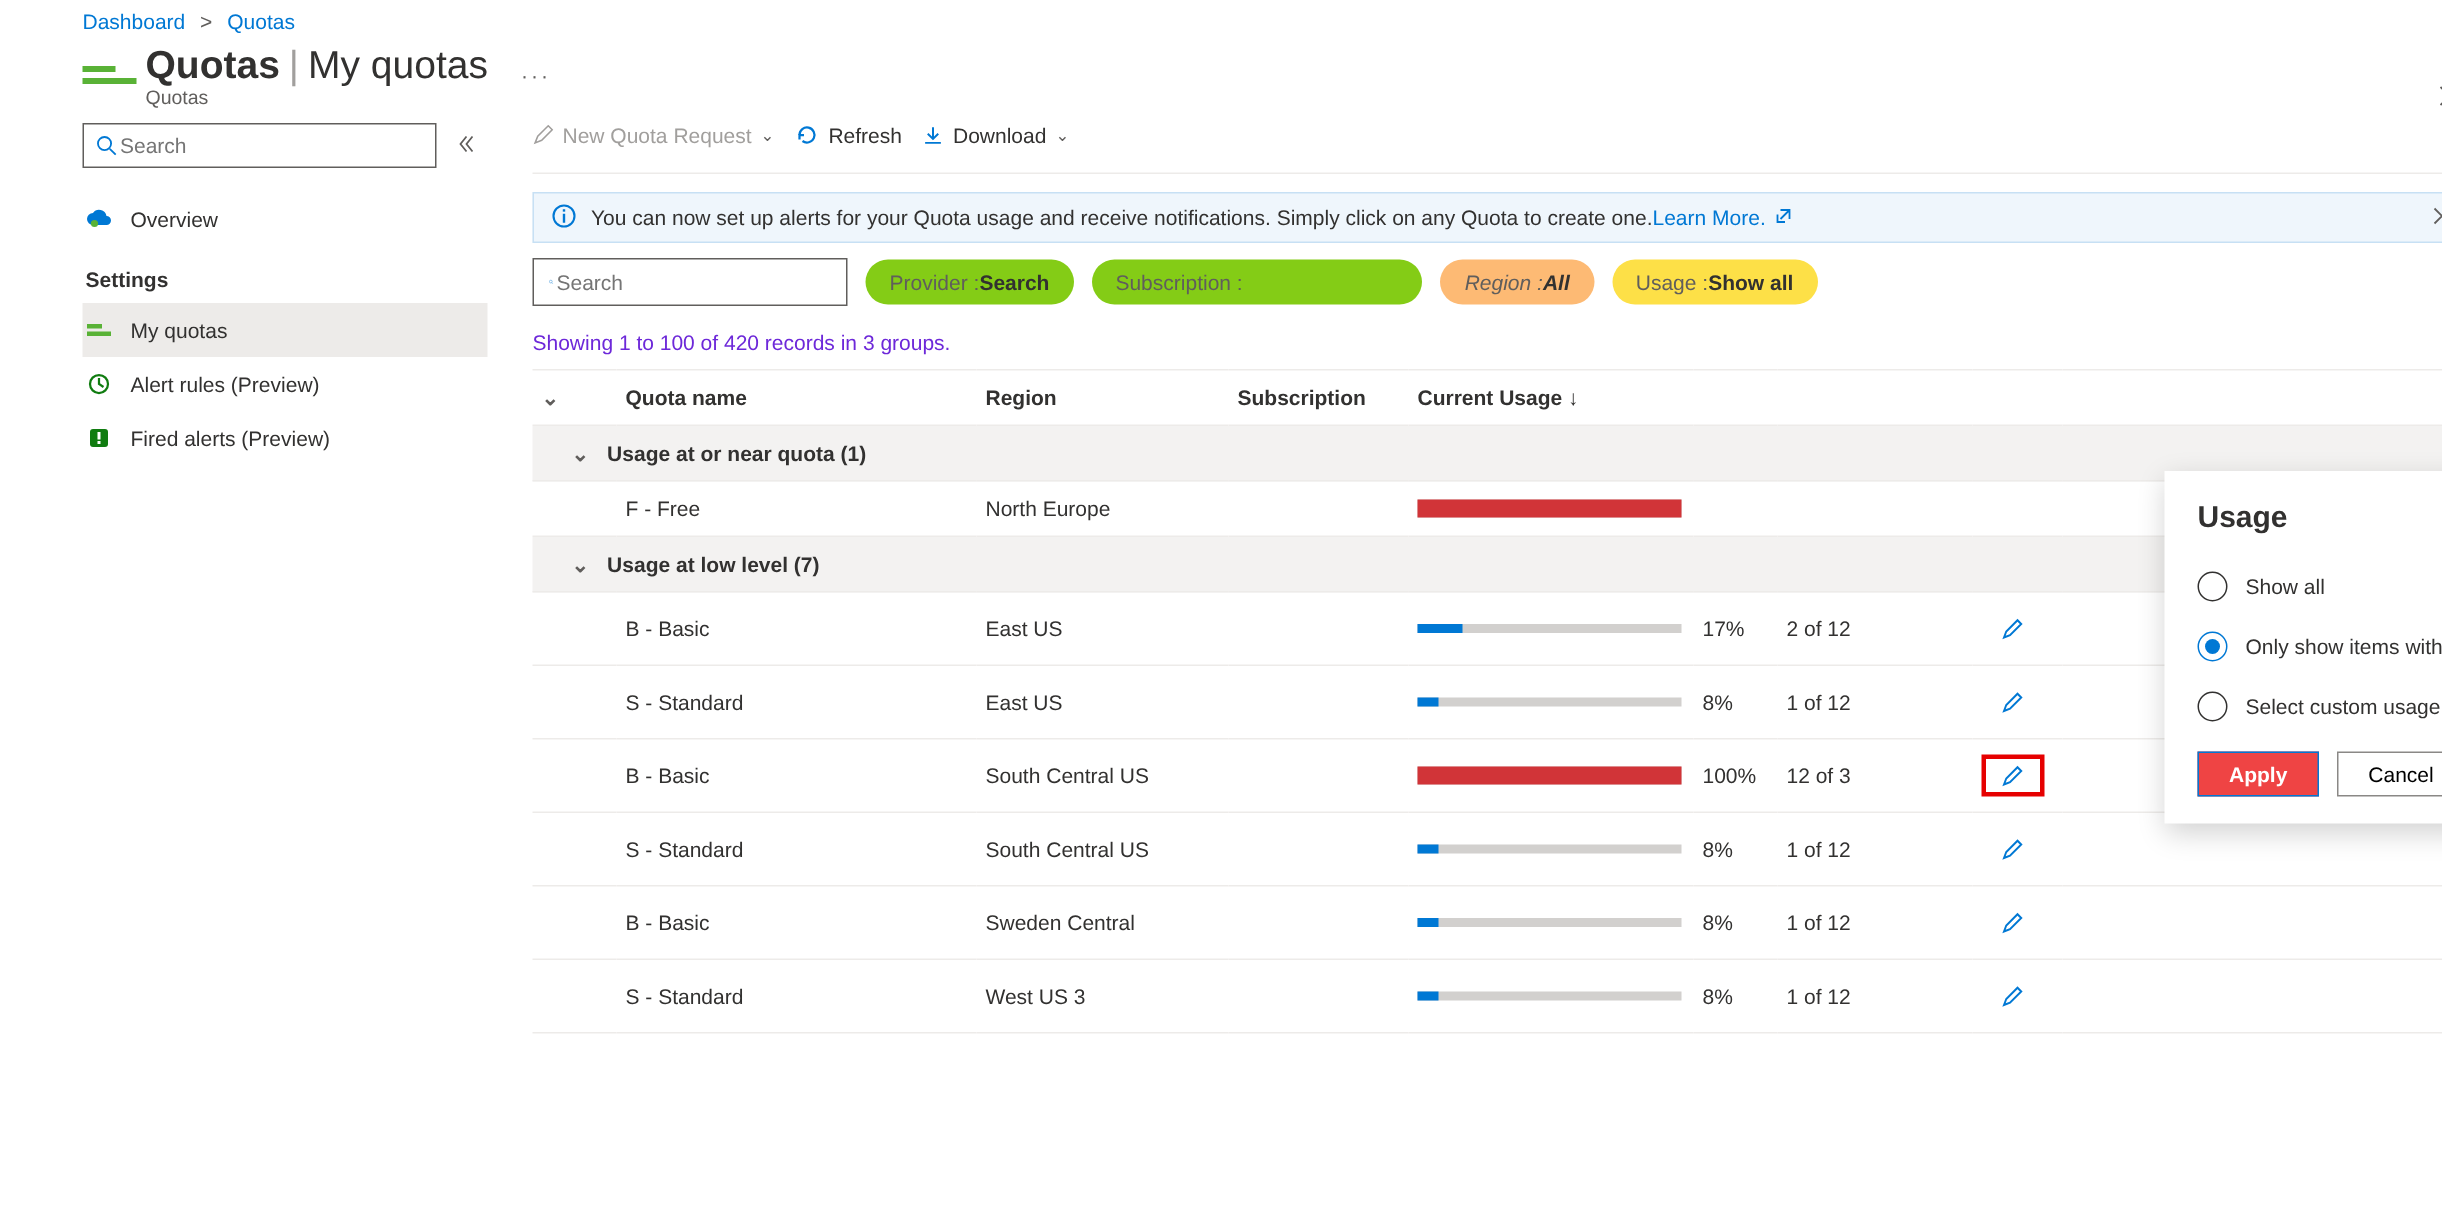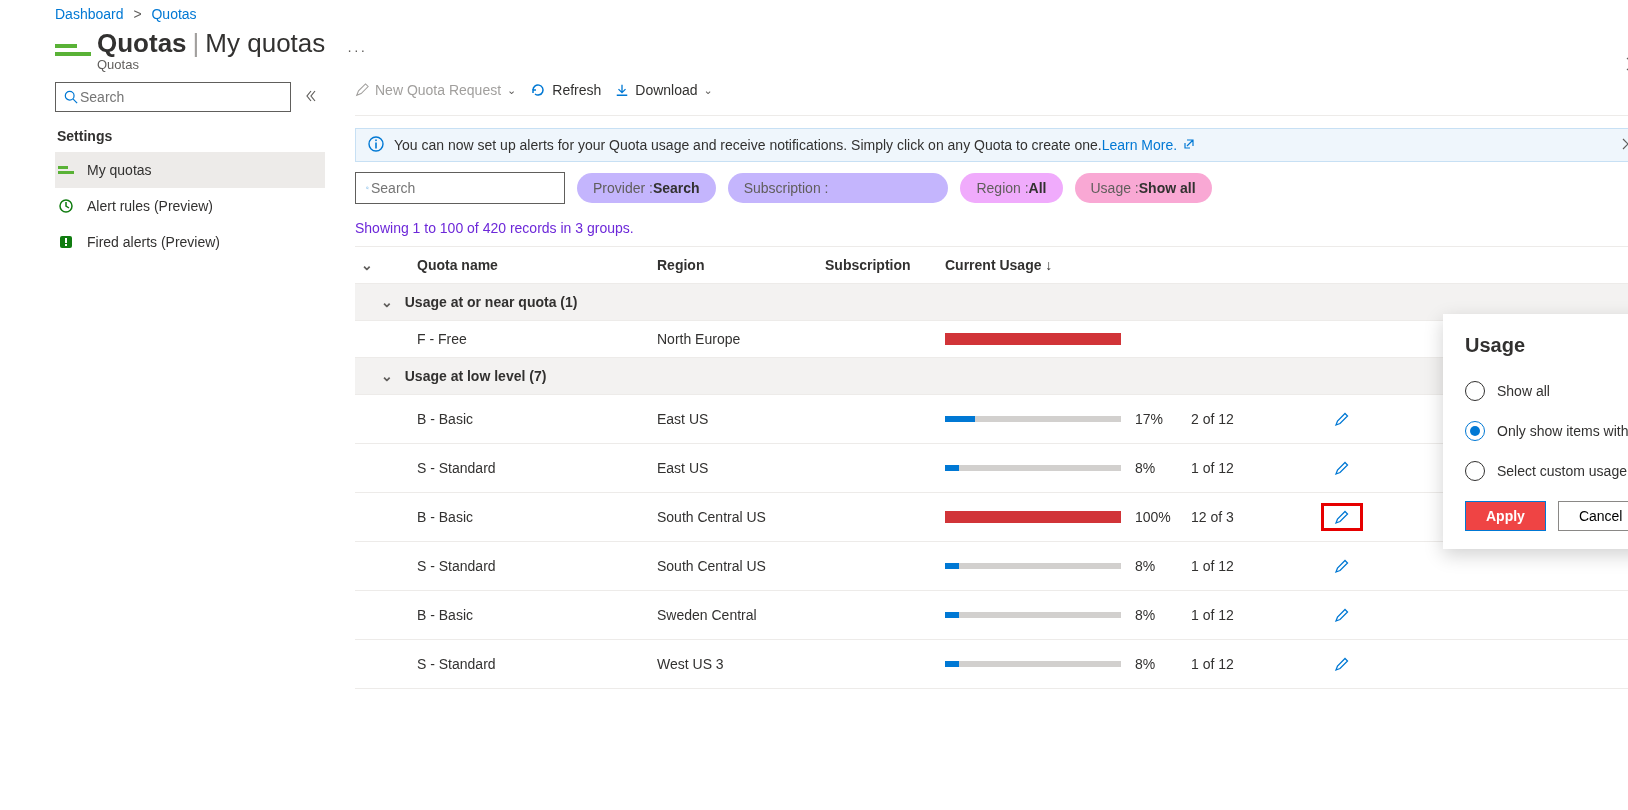--- a/index.html
+++ b/index.html
@@ -37,26 +37,26 @@
   .tool.disabled { color:#a19f9d; cursor:default; }
   .chev { font-size:11px; color:#605e5c; }
 
   .info-bar { display:flex; align-items:center; border:1px solid #c7e0f4; background:#eff6fc; height:34px; padding:0 12px; margin-top:12px; position:relative; }
   .info-bar .info-ico { color:#0078d4; margin-right:10px; }
   .info-bar .info-close { position:absolute; right:10px; color:#605e5c; cursor:pointer; }
 
   .filter-row { display:flex; align-items:center; gap:12px; margin-top:10px; }
   .filter-search { display:flex; align-items:center; border:1px solid #605e5c; height:32px; width:210px; padding:0 10px; }
   .filter-search input { border:none; outline:none; flex:1; font-size:14px; }
-  .pill { background:#c4b5fd; border-radius:16px; height:30px; padding:0 16px; display:flex; align-items:center; cursor:pointer; }
-  .pill.region { background:#f0abfc; }
+  .pill { background:#84cc16; border-radius:16px; height:30px; padding:0 16px; display:flex; align-items:center; cursor:pointer; }
+  .pill.region { background:#fdba74;font-style:italic; }
   .pill.sub { padding-right:120px; }
   .pill .lbl { color:#605e5c; }
   .pill .val { color:#323130; }
-  .pill.usage { background:#f9a8d4; }
+  .pill.usage { background:#fde047; }
   .pill.usage .val { font-weight:600; }
 
   .record-count { margin:16px 0 10px 0; color:#6d28d9; }
   .right-corner-box { position:absolute; right:0; top:118px; width:28px; height:24px; border:1px solid #8a8886; }
 
   .table { width:100%; border-collapse:collapse; }
   .table th { text-align:left; font-weight:600; padding:10px 6px; font-size:14px; border-top:1px solid #edebe9; }
   .th-chev { color:#605e5c; margin-right:14px; }
   .group-row td { background:#f3f2f1; border-top:1px solid #edebe9; border-bottom:1px solid #edebe9; padding:10px 18px; font-weight:700; }
   .data-row td { padding:10px 6px; border-bottom:1px solid #edebe9; font-size:14px; }
@@ -129,20 +129,29 @@
               <circle cx="6.5" cy="6.5" r="5" fill="none" stroke="#0078d4" stroke-width="1.4"></circle>
               <line x1="10.5" y1="10.5" x2="15" y2="15" stroke="#0078d4" stroke-width="1.4"></line>
             </svg>
           <input placeholder="Search" style="">
         </div>
         <div class="collapse-chev">
           <svg width="12" height="12" viewBox="0 0 12 12">
               <path d="M6 1 L2 6 L6 11 M10 1 L6 6 L10 11" fill="none" stroke="#605e5c" stroke-width="1.2"></path>
             </svg>
         </div>
+      </div>
+      <div class="nav-item">
+        <span class="mini-ico">
+          <svg width="18" height="14" viewBox="0 0 18 14">
+              <path d="M5 11 a4 4 0 0 1 0-8 a5 5 0 0 1 9 2 a3 3 0 0 1 0 6 Z" fill="#0078d4"></path>
+              <circle cx="6" cy="10" r="2.4" fill="#59b236"></circle>
+            </svg>
+        </span>
+        <span>Overview</span>
       </div>
       <div class="nav-section-title">Settings</div>
       <div class="nav-item selected">
         <span class="mini-ico">
           <span style="display:flex;flex-direction:column;gap:2px;">
               <span style="width:10px;height:3px;background:#59b236;"></span>
               <span style="width:16px;height:3px;background:#59b236;"></span>
             </span>
         </span>
         <span>My quotas</span>

